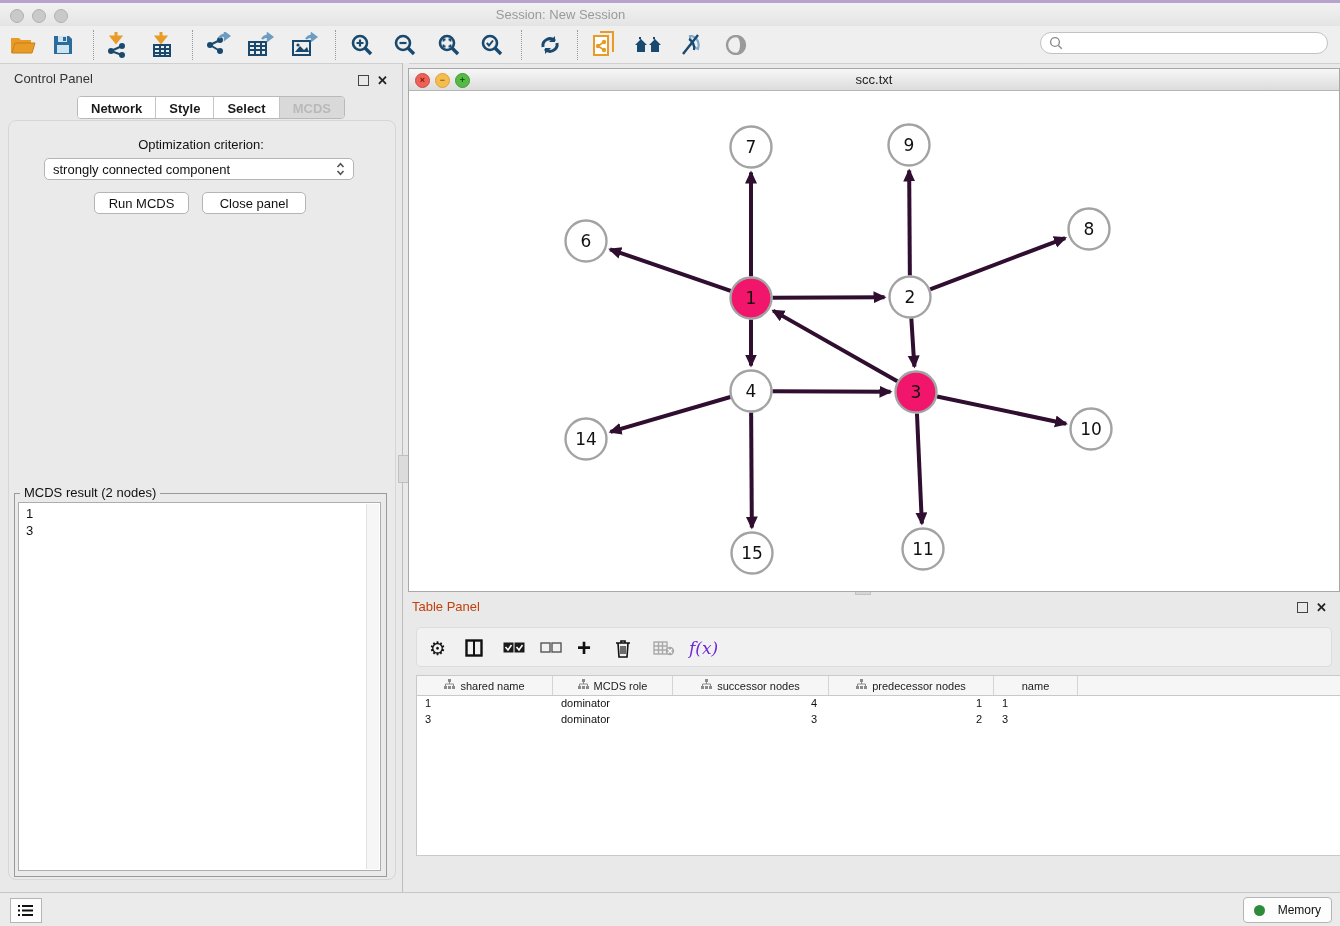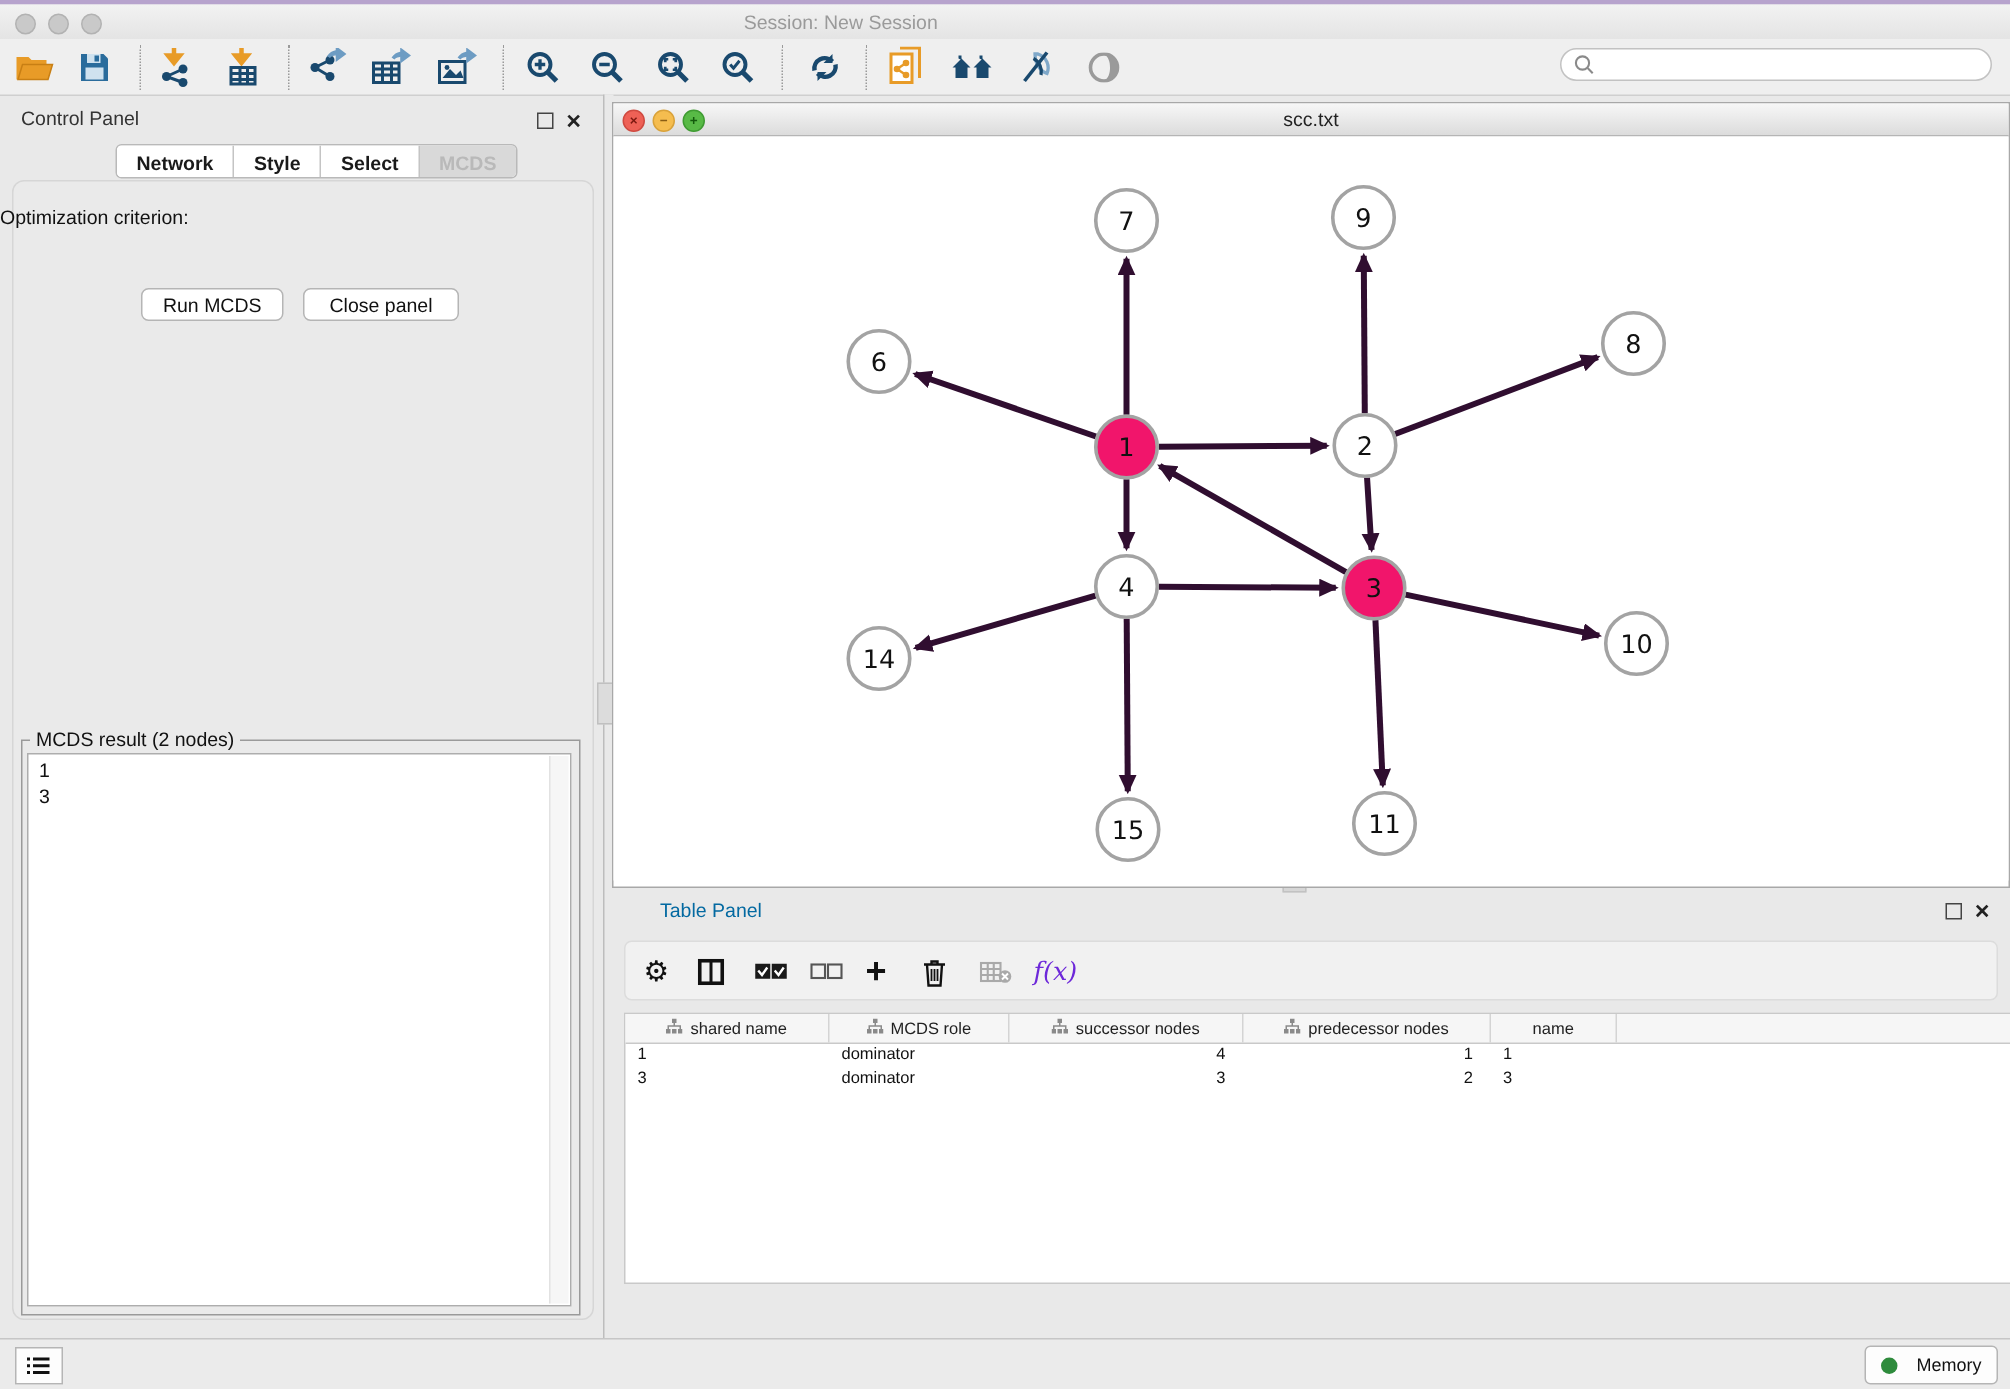--- a/index.html
+++ b/index.html
@@ -24,21 +24,21 @@
   
   #cp-header-title{left:14px;top:71px;font-size:13px;color:#333;}
   .panel-btns{position:absolute;display:flex;gap:8px;align-items:center;}
   .float-box{width:9px;height:9px;border:1.5px solid #444;display:inline-block;}
   .close-x{font-size:13px;font-weight:bold;color:#222;}
   #cp-tabs{left:77px;top:96px;height:21px;display:flex;border:1px solid #b9b9b9;border-radius:4px;overflow:hidden;background:#fff;}
   .seg{font-size:13px;font-weight:600;color:#1a1a1a;background:#fff;padding:2px 13px 0 13px;border-right:1px solid #c4c4c4;display:flex;align-items:center;height:19px;}
   .seg:last-child{border-right:none;}
   .seg.disabled-active{background:#d9d9d9;color:#b9b9b9;}
   #cp-body{left:8px;top:120px;width:386px;height:758px;background:#eaeaea;border:1px solid #d6d6d6;border-radius:8px;}
-  #opt-label{left:0;top:137px;width:402px;text-align:left;font-size:13px;color:#111;}
+  #opt-label{left:0;top:137px;width:402px;text-align:center;font-size:13px;color:#111;}
   #criterion{left:44px;top:158px;width:310px;height:22px;background:#fff;border:1px solid #b5b5b5;border-radius:5px;display:flex;align-items:center;box-sizing:border-box;padding:0 8px;font-size:13px;color:#111;}
   #criterion .spacer{flex:1;}
   .btn{position:absolute;height:22px;background:#fff;border:1px solid #b5b5b5;border-radius:5px;font-size:13px;color:#111;display:flex;align-items:center;justify-content:center;box-sizing:border-box;}
   #result-group{left:14px;top:493px;width:371px;height:382px;border:1px solid #9a9a9a;}
   #result-legend{position:absolute;left:5px;top:-9px;background:#eaeaea;padding:0 4px;font-size:13px;color:#111;white-space:nowrap;}
   #result-list{position:absolute;left:3px;top:8px;width:363px;height:369px;background:#fff;border:1px solid #adadad;box-sizing:border-box;font-size:13px;color:#111;line-height:17px;padding:2px 0 0 7px;}
   #result-scroll{position:absolute;right:1px;top:1px;width:12px;height:365px;background:#f6f6f6;border-left:1px solid #e2e2e2;}
 
   
   #vsplit{left:402px;top:63px;width:6px;height:829px;background:#e9e9e9;border-left:1px solid #bdbdbd;}
@@ -46,21 +46,21 @@
   #hsplit-handle{left:855px;top:585px;width:14px;height:8px;background:#d6d6d6;border:1px solid #c2c2c2;}
 
   
   #net-window{left:408px;top:68px;width:932px;height:524px;background:#fff;border:1px solid #a8a8a8;box-sizing:border-box;}
   #net-titlebar{position:absolute;left:0;top:0;width:100%;height:22px;background:linear-gradient(#f7f7f7,#dcdcdc);border-bottom:1px solid #b5b5b5;box-sizing:border-box;}
   .mac-dot{position:absolute;top:4px;width:13px;height:13px;border-radius:50%;font-size:9px;font-weight:bold;text-align:center;line-height:13px;}
   #net-title{position:absolute;left:0;top:3px;width:100%;text-align:center;font-size:13px;color:#222;}
   #net-canvas{position:absolute;left:0;top:22px;width:930px;height:496px;background:#fff;}
 
   
-  #tp-header-title{left:440px;top:599px;font-size:13px;color:#0369a1;}
+  #tp-header-title{left:412px;top:599px;font-size:13px;color:#c2410c;}
   #tp-toolbar{left:416px;top:627px;width:916px;height:40px;background:#f1f1f1;border:1px solid #dcdcdc;border-radius:5px;box-sizing:border-box;}
   .tp-icon{position:absolute;top:6px;height:28px;display:flex;align-items:center;justify-content:center;color:#111;}
   .tp-icon.disabled{color:#a9a9a9;}
   #fx-label{font-family:"DejaVu Serif",serif;font-style:italic;font-size:17px;color:#6d28d9;}
   #node-table{left:416px;top:675px;width:940px;height:181px;background:#fff;border:1px solid #c9c9c9;box-sizing:border-box;}
   .th-row{display:flex;height:19px;background:#f6f6f6;border-bottom:1px solid #c9c9c9;}
   .th{position:relative;display:flex;align-items:center;justify-content:center;font-size:11px;color:#222;border-right:1px solid #d4d4d4;box-sizing:border-box;gap:5px;}
   .tr{display:flex;height:16px;font-size:11px;color:#111;}
   .td{box-sizing:border-box;padding:1px 8px 0 8px;overflow:hidden;white-space:nowrap;}
   .td.right{text-align:right;padding-right:12px;}
@@ -229,20 +229,28 @@
     <span class="close-x">✕</span>
   </div>
   <div class="abs" id="cp-tabs">
       <span class="seg">Network</span>
       <span class="seg">Style</span>
       <span class="seg">Select</span>
       <span class="seg disabled-active">MCDS</span>
     </div>
   <div class="abs" id="cp-body"></div>
   <div class="abs" id="opt-label">Optimization criterion:</div>
+  <div class="abs" id="criterion">
+    <span>strongly connected component</span>
+    <span class="spacer"></span>
+    <svg width="9" height="14" viewBox="0 0 9 14">
+        <path d="M1.5 5l3-3.4L7.5 5" stroke="#555" stroke-width="1.6" fill="none"></path>
+        <path d="M1.5 9l3 3.4L7.5 9" stroke="#555" stroke-width="1.6" fill="none"></path>
+      </svg>
+  </div>
   <div class="btn" style="left:94px;top:192px;width:95px;">Run MCDS</div>
   <div class="btn" style="left:202px;top:192px;width:104px;">Close panel</div>
   <div class="abs" id="result-group">
     <span id="result-legend">MCDS result (2 nodes)</span>
     <div id="result-list">
       <div>1</div>
         <div>3</div>
         <div id="result-scroll"></div>
     </div>
   </div>

